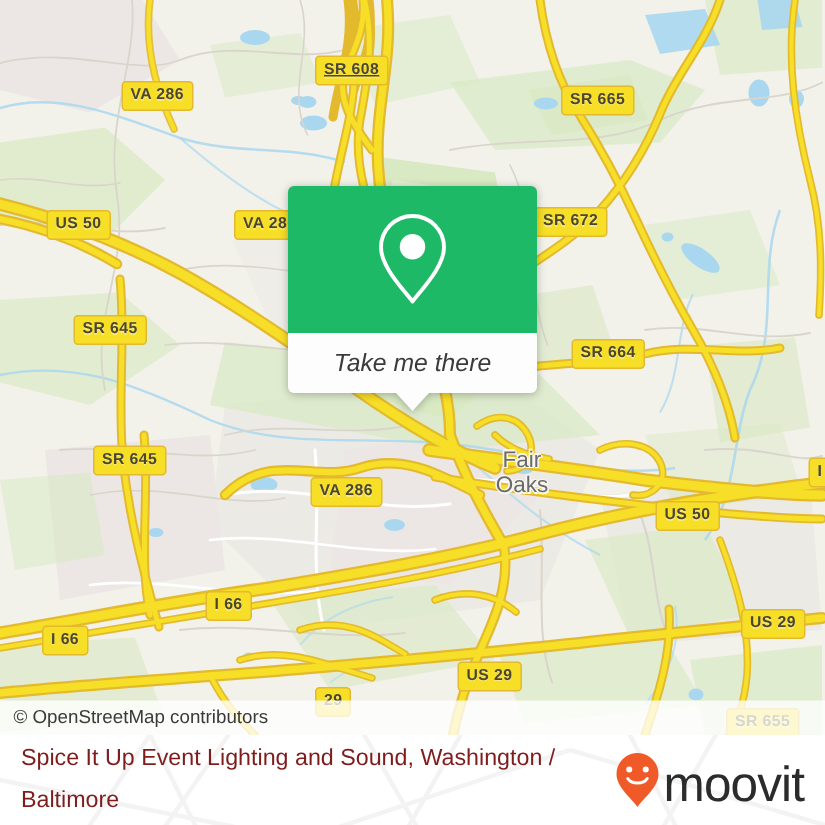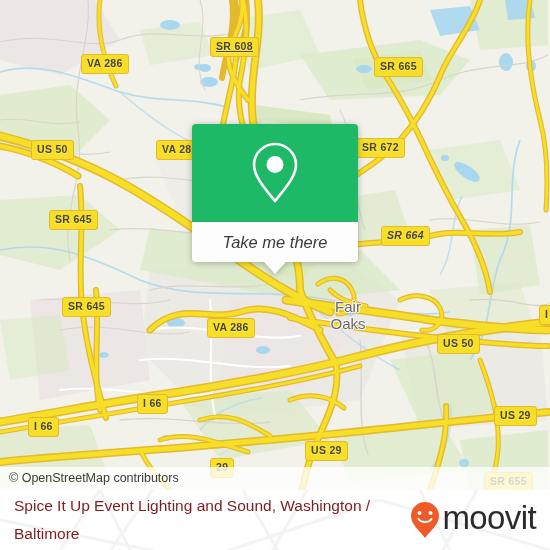--- a/index.html
+++ b/index.html
@@ -124,21 +124,21 @@
   }
   #footer-title {
     flex: 1;
     color: #7f1d1d;
     font-size: 15.5px;
     line-height: 28px;
     padding-right: 12px;
   }
   #moovit-logo {
     display: flex;
-    align-items: flex-start;
+    align-items: flex-end;
     flex: none;
   }
   #moovit-wordmark {
     color: #2b2b2b;
     font-size: 33px;
     line-height: 33px;
     letter-spacing: -.6px;
     margin-left: 2px;
     font-weight: normal;
   }
@@ -348,21 +348,21 @@
 Oaks</div>
 
     <div id="shield-layer">
         <div class="shield" style="left: 210px; top: 37px; text-decoration: underline;">SR 608</div>
         <div class="shield" style="left: 81px; top: 54px;">VA 286</div>
         <div class="shield" style="left: 374px; top: 57px;">SR 665</div>
         <div class="shield" style="left: 31px; top: 140px;">US 50</div>
         <div class="shield" style="left: 156px; top: 140px;">VA 286</div>
         <div class="shield" style="left: 356px; top: 138px;">SR 672</div>
         <div class="shield" style="left: 49px; top: 210px;">SR 645</div>
-        <div class="shield" style="left: 381px; top: 226px; font-style: italic;">SR 664</div>
+        <div class="shield" style="left: 381px; top: 226px;">SR 664</div>
         <div class="shield" style="left: 62px; top: 297px;">SR 645</div>
         <div class="shield" style="left: 207px; top: 318px;">VA 286</div>
         <div class="shield" style="left: 437px; top: 334px;">US 50</div>
         <div class="shield" style="left: 539px; top: 305px;">I</div>
         <div class="shield" style="left: 137px; top: 394px;">I 66</div>
         <div class="shield" style="left: 494px; top: 406px;">US 29</div>
         <div class="shield" style="left: 28px; top: 417px;">I 66</div>
         <div class="shield" style="left: 305px; top: 441px;">US 29</div>
         <div class="shield" style="left: 210px; top: 458px;">29</div>
         <div class="shield" style="left: 448px; top: 472px; margin-left: 36px;">SR 655</div>

